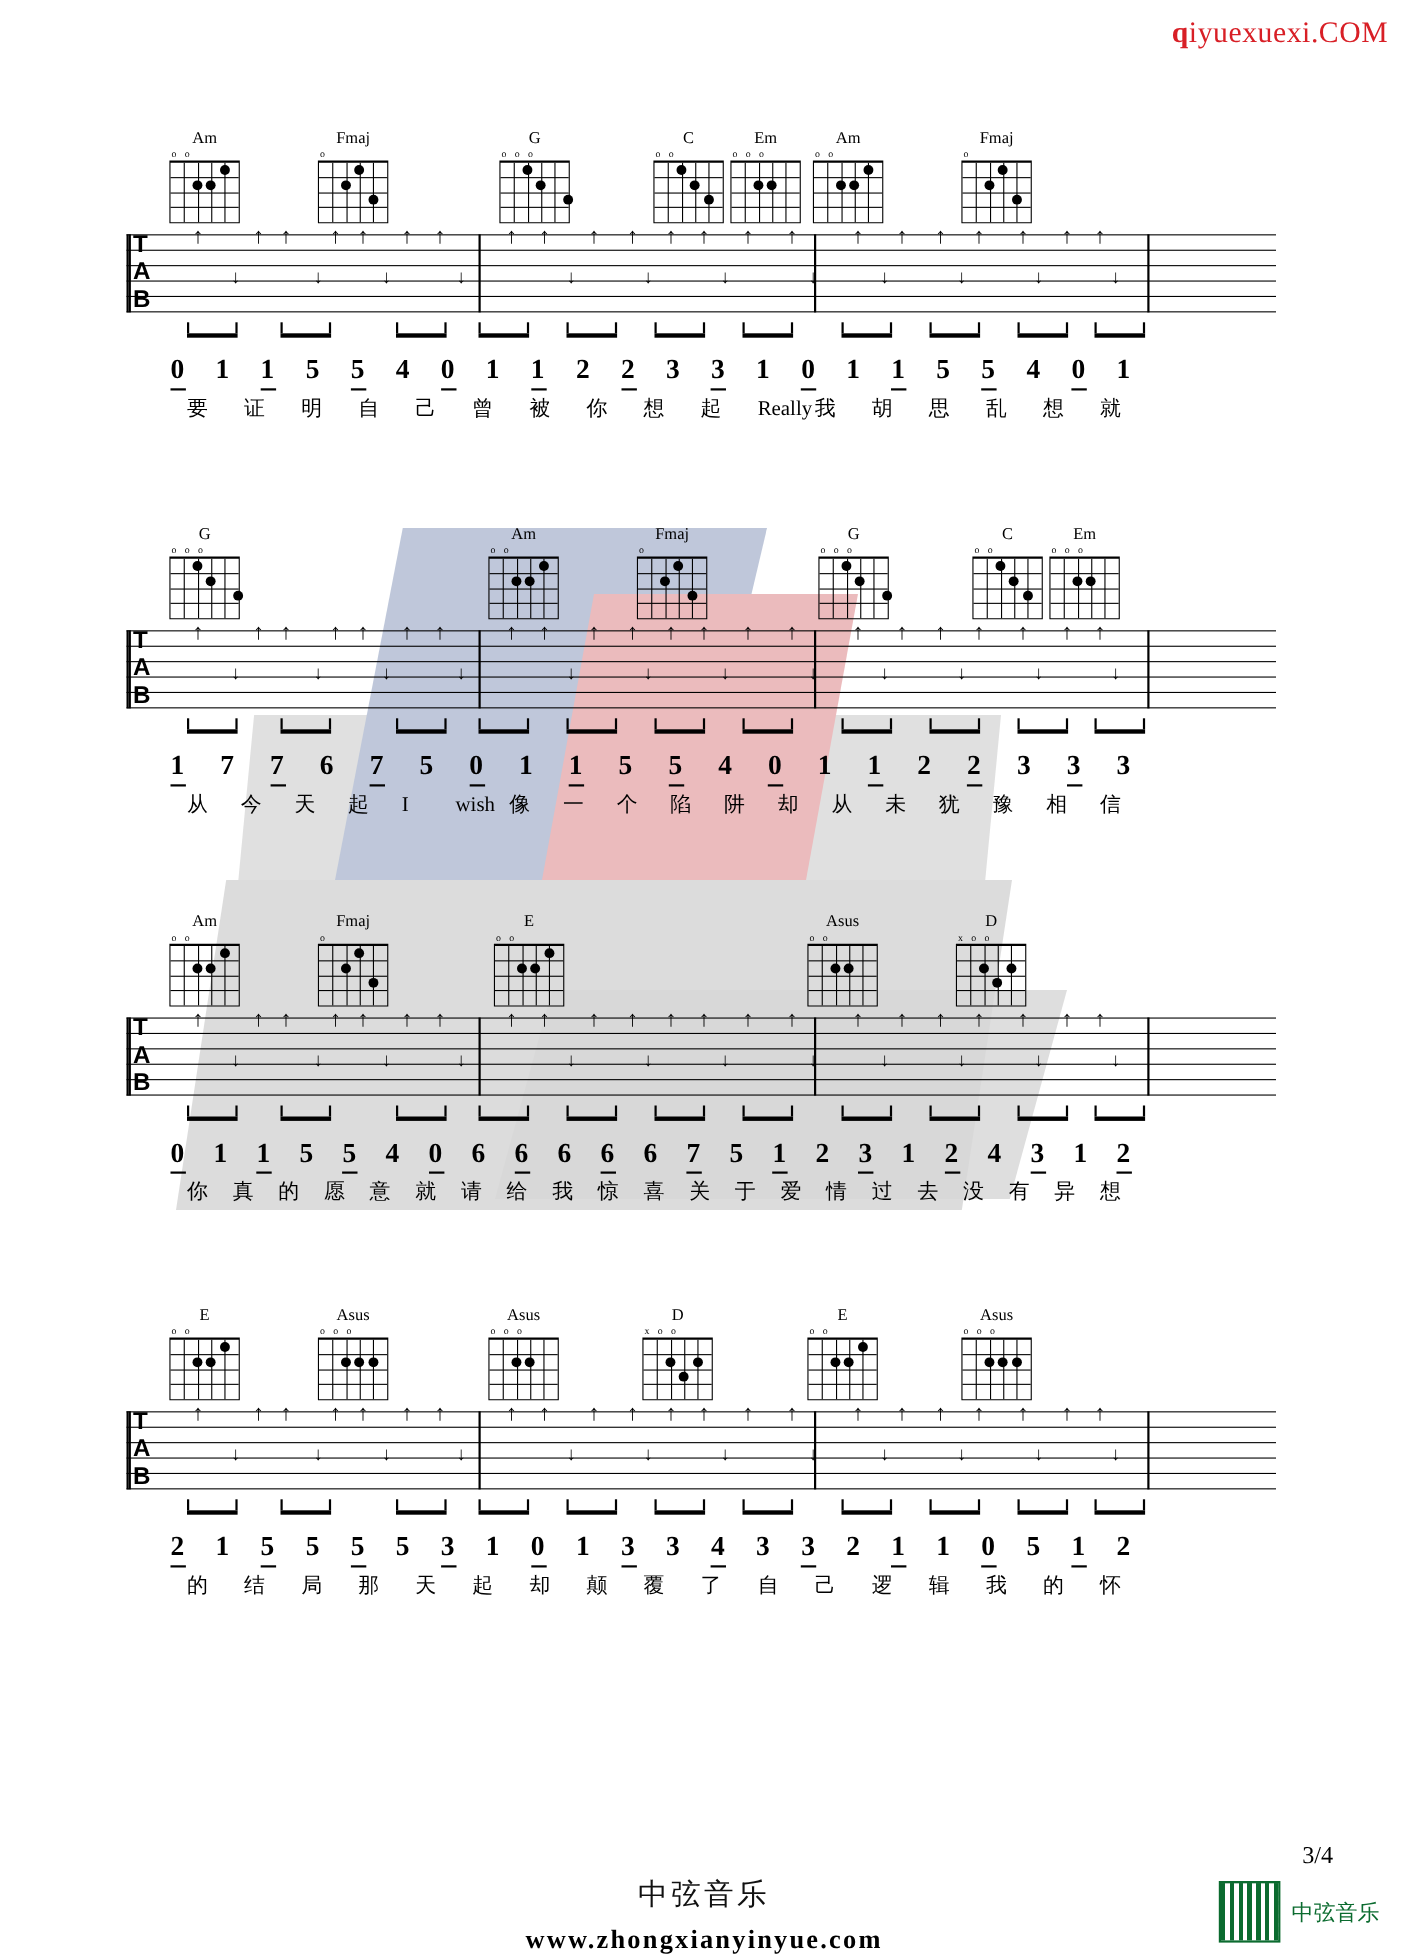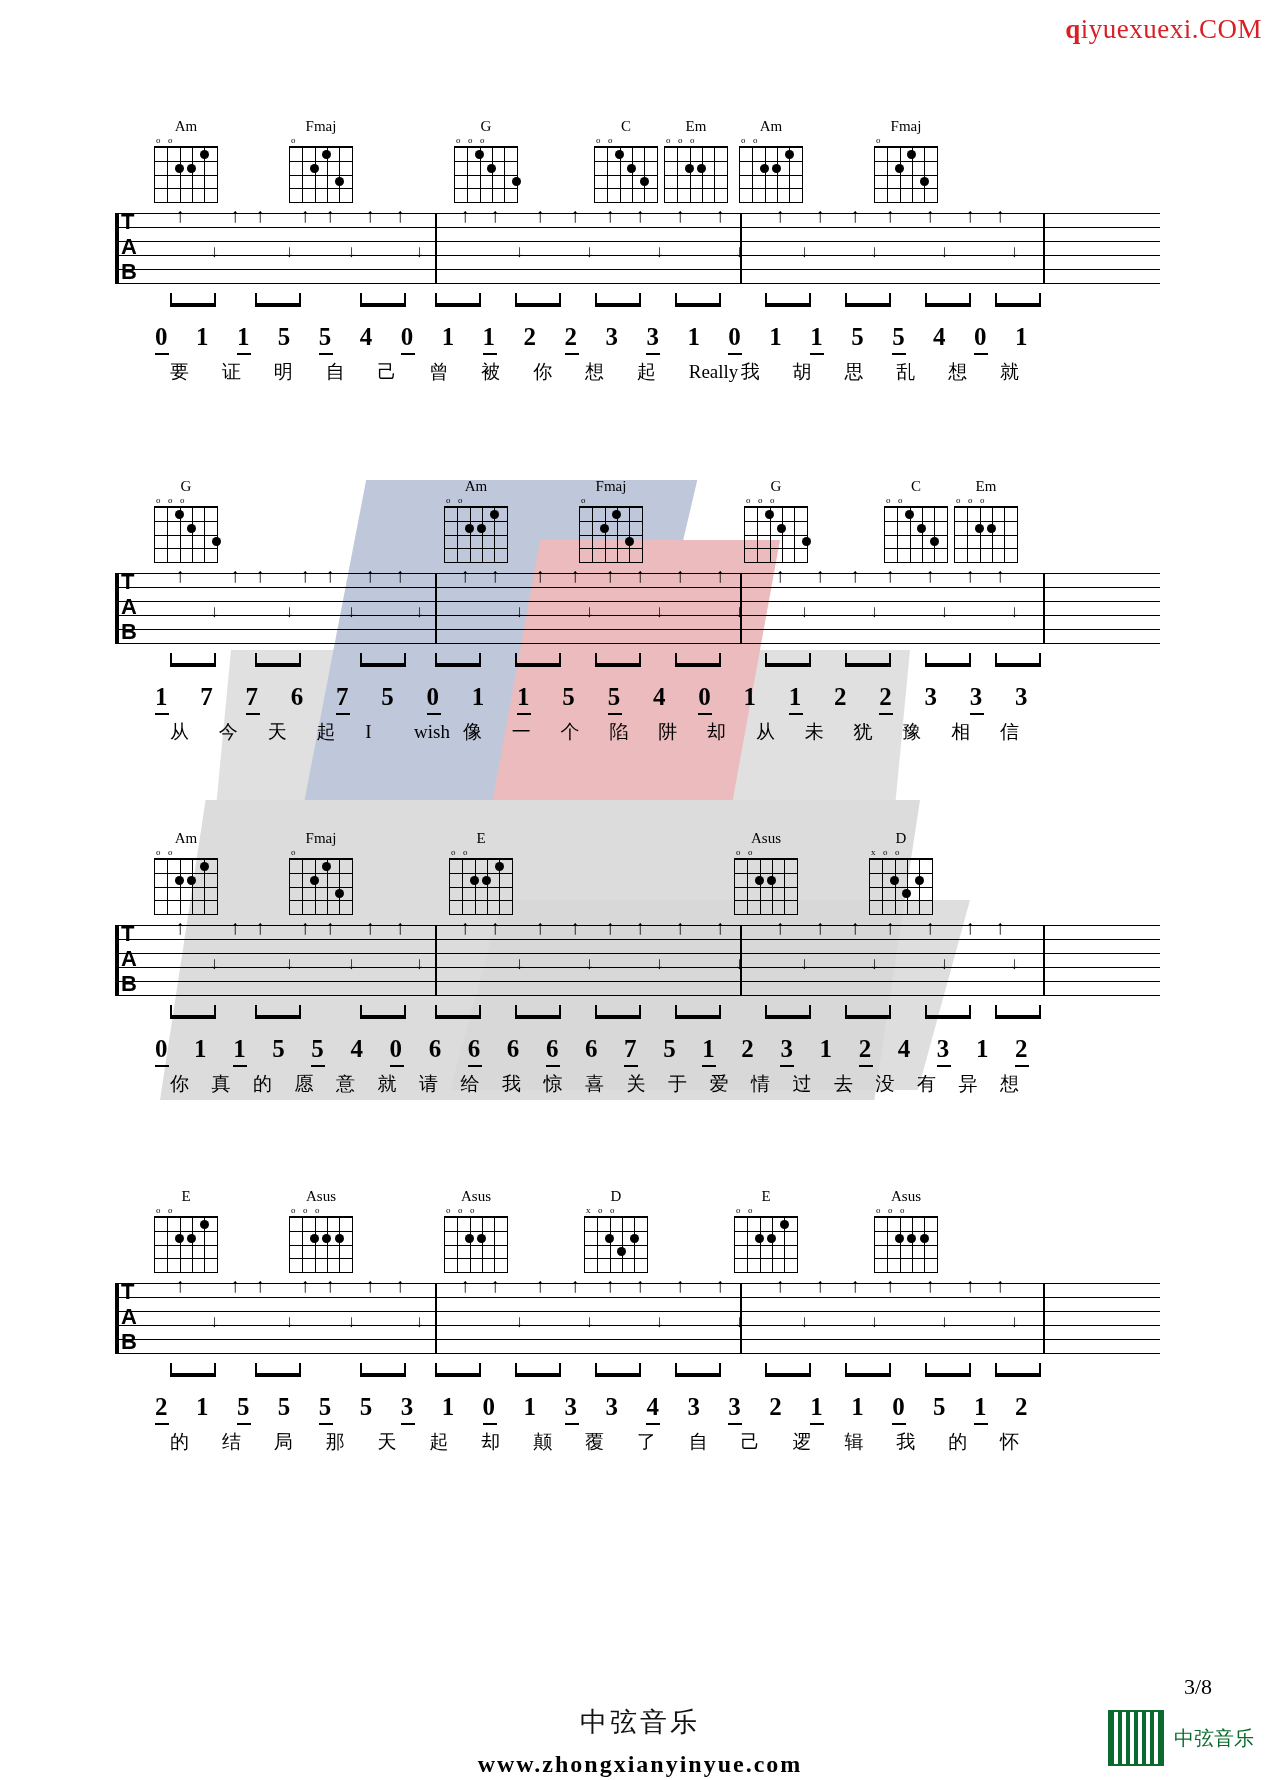--- a/index.html
+++ b/index.html
@@ -1135,19 +1135,19 @@
         <div class="ly" style="left: 625.625px;">己</div>
         <div class="ly" style="left: 677.5px;">逻</div>
         <div class="ly" style="left: 729.375px;">辑</div>
         <div class="ly" style="left: 781.25px;">我</div>
         <div class="ly" style="left: 833.125px;">的</div>
         <div class="ly" style="left: 885px;">怀</div>
       </div>
     </div>
   </div>
 
-<div class="page-no">3/8</div>
+<div class="page-no">3/4</div>
 <div class="foot-brand">中弦音乐</div>
 <div class="foot-url">www.zhongxianyinyue.com</div>
 <div class="qr">
   <div class="qrbox"></div>
   <div class="qrtxt">中弦音乐</div>
 </div>
 
 </body></html>

